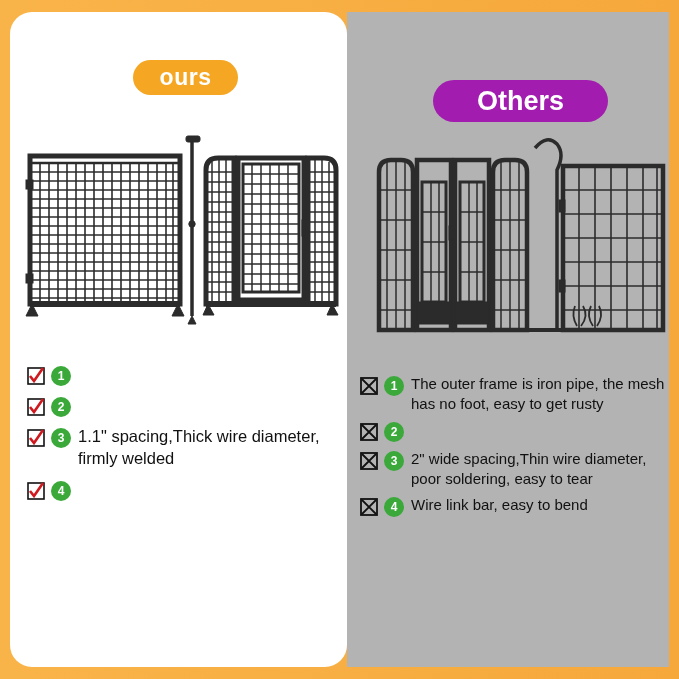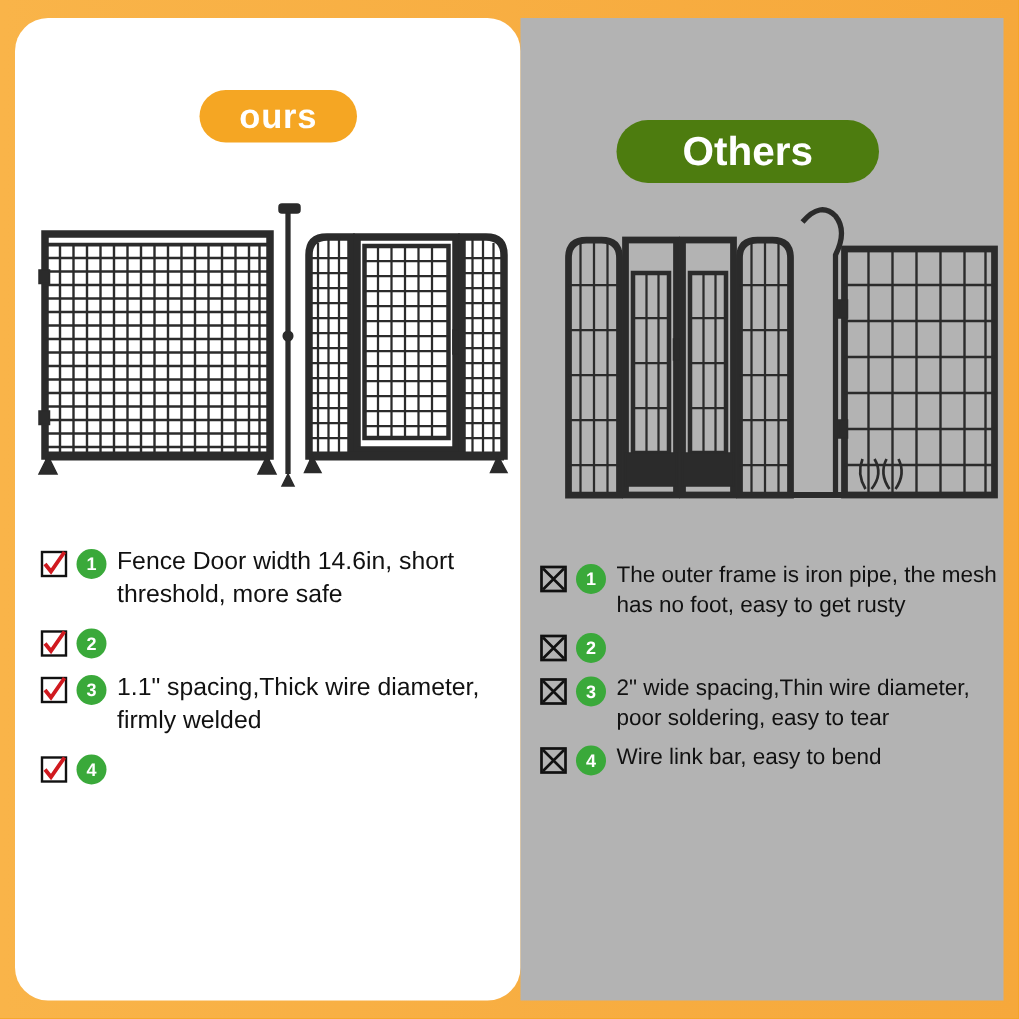--- a/index.html
+++ b/index.html
@@ -45,23 +45,23 @@
   
   .panel-others {
     position: absolute;
     left: 347px; top: 12px;
     width: 322px; height: 655px;
     background: #b3b3b3;
     overflow: hidden;
   }
   .badge-others {
     position: absolute;
-    left: 64px; top: 68px;
+    left: 86px; top: 68px;
     width: 175px; height: 42px;
-    background: #4d7c0f;
+    background: #a21caf;
     border-radius: 21px;
     color: #ffffff;
     font-size: 27px;
     font-weight: bold;
     display: flex;
     align-items: center;
     justify-content: center;
   }
 
   
@@ -259,21 +259,20 @@
     <div class="feature-list-ours">
 
       <div class="feature-row">
         <span class="mark">
           <svg width="20" height="20" viewBox="0 0 20 20">
             <rect x="2" y="2" width="16" height="16" fill="none" stroke="#111" stroke-width="1.6"></rect>
             <path d="M4 10 L8 15 L17 2" fill="none" stroke="#d0191f" stroke-width="2.6"></path>
           </svg>
         </span>
         <span class="num">1</span>
-        <span class="txt">Fence Door width 14.6in, short threshold, more safe</span>
       </div>
 
       <div class="feature-row">
         <span class="mark">
           <svg width="20" height="20" viewBox="0 0 20 20">
             <rect x="2" y="2" width="16" height="16" fill="none" stroke="#111" stroke-width="1.6"></rect>
             <path d="M4 10 L8 15 L17 2" fill="none" stroke="#d0191f" stroke-width="2.6"></path>
           </svg>
         </span>
         <span class="num">2</span>

